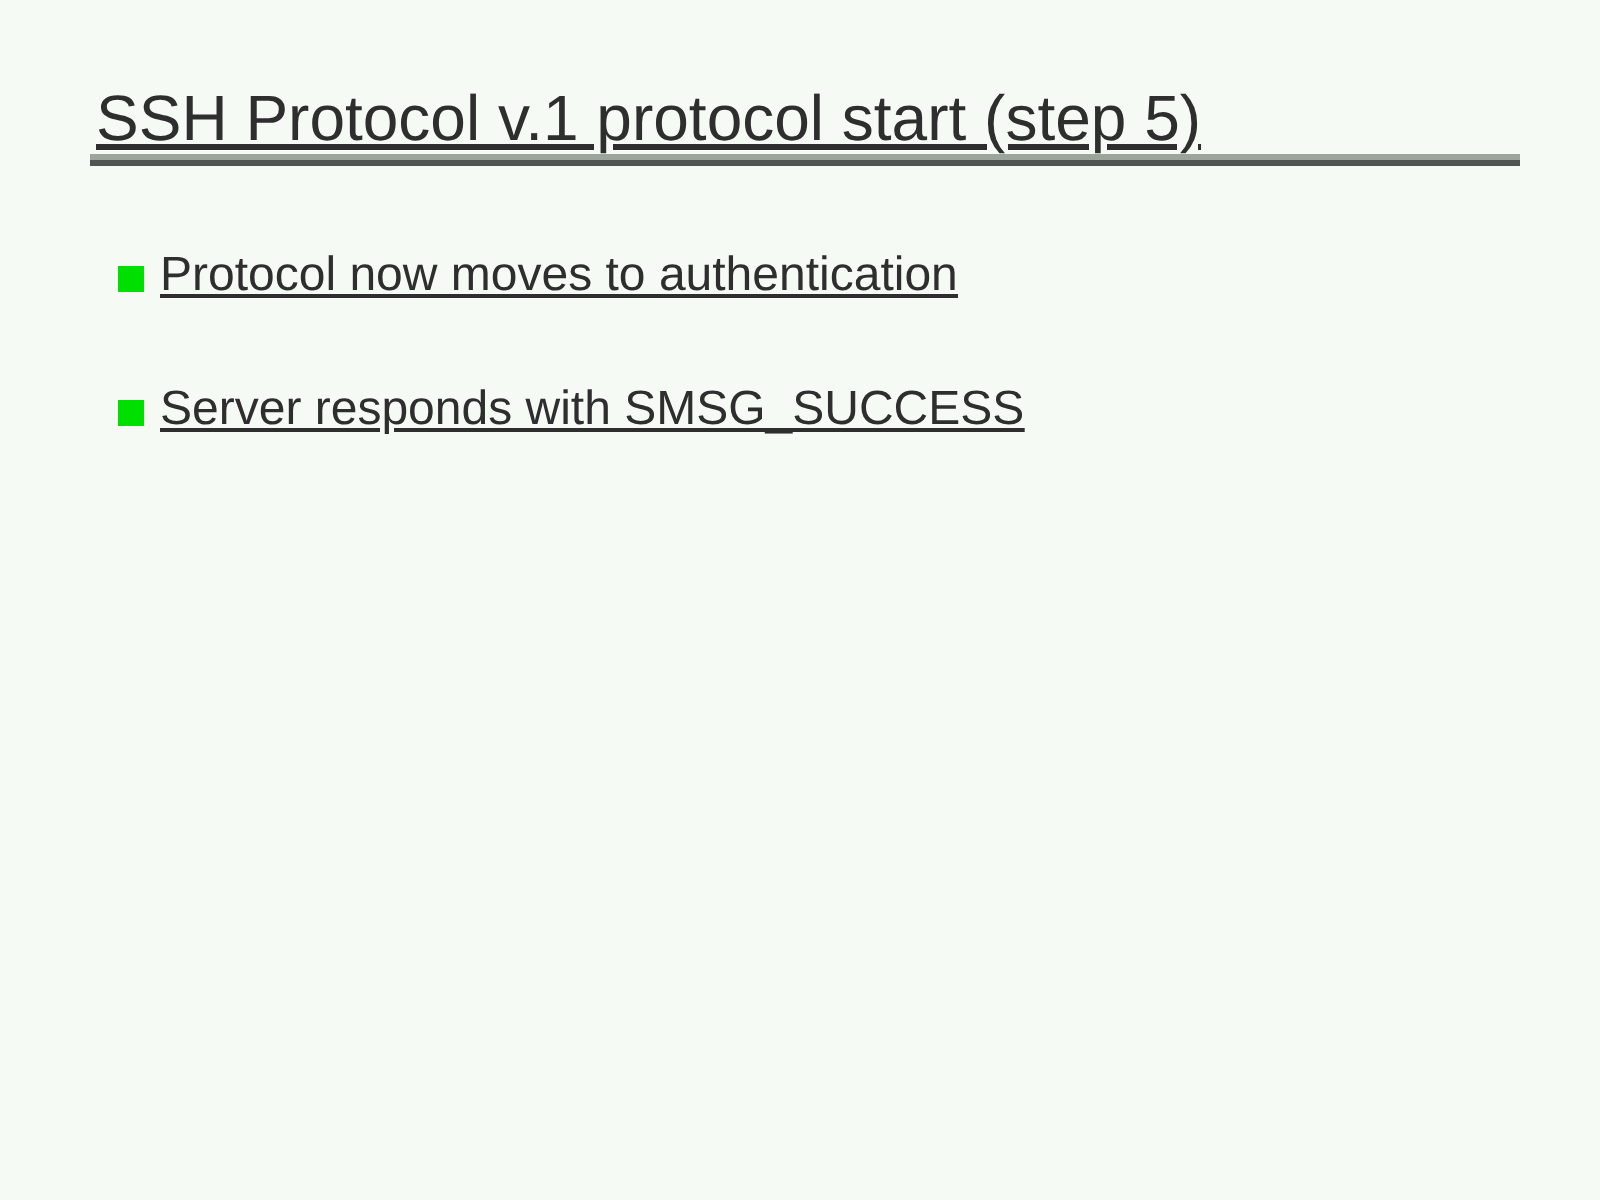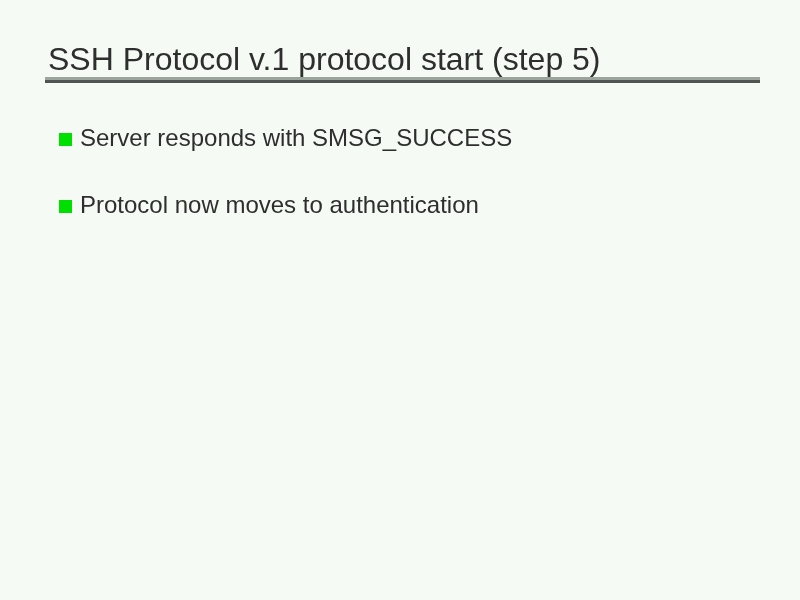--- a/index.html
+++ b/index.html
@@ -2,21 +2,21 @@
 <html style="--background: #f5faf5; --text: #2e2e2e; --bullet: #00e000; --rule-top: #9ca49c; --rule-bottom: #515551;"><head>
 <meta charset="utf-8">
 <style>
   :root {
     --background: #f5faf5;
     --text: #2e2e2e;
     --bullet: #00e000;
     --rule-top: #9ca49c;
     --rule-bottom: #515551;
   }
-  * { margin: 0; padding: 0; box-sizing: border-box; }
+  * { margin: 0; padding: 0; box-sizing: border-box; text-decoration: underline; }
   html, body { width: 800px; height: 600px; }
   body {
     background: var(--background);
     font-family: "Liberation Sans", "DejaVu Sans", sans-serif;
     color: var(--text);
     overflow: hidden;
   }
   .slide {
     position: relative;
     width: 800px;
@@ -86,21 +86,21 @@
   <h1 class="slide-title">SSH Protocol v.1 protocol start (step 5)</h1>
 
   <div class="title-rule">
     <div class="rule-top"></div>
     <div class="rule-bottom"></div>
   </div>
 
   <ul class="bullet-list">
     <li class="bullet-item">
       <span class="bullet-square"></span>
-      <span class="bullet-text">Server responds with SMSG_SUCCESS</span>
+      <span class="bullet-text">Protocol now moves to authentication</span>
     </li>
     <li class="bullet-item">
       <span class="bullet-square"></span>
-      <span class="bullet-text">Protocol now moves to authentication</span>
+      <span class="bullet-text">Server responds with SMSG_SUCCESS</span>
     </li>
   </ul>
 
 </div>
 
 </body></html>

